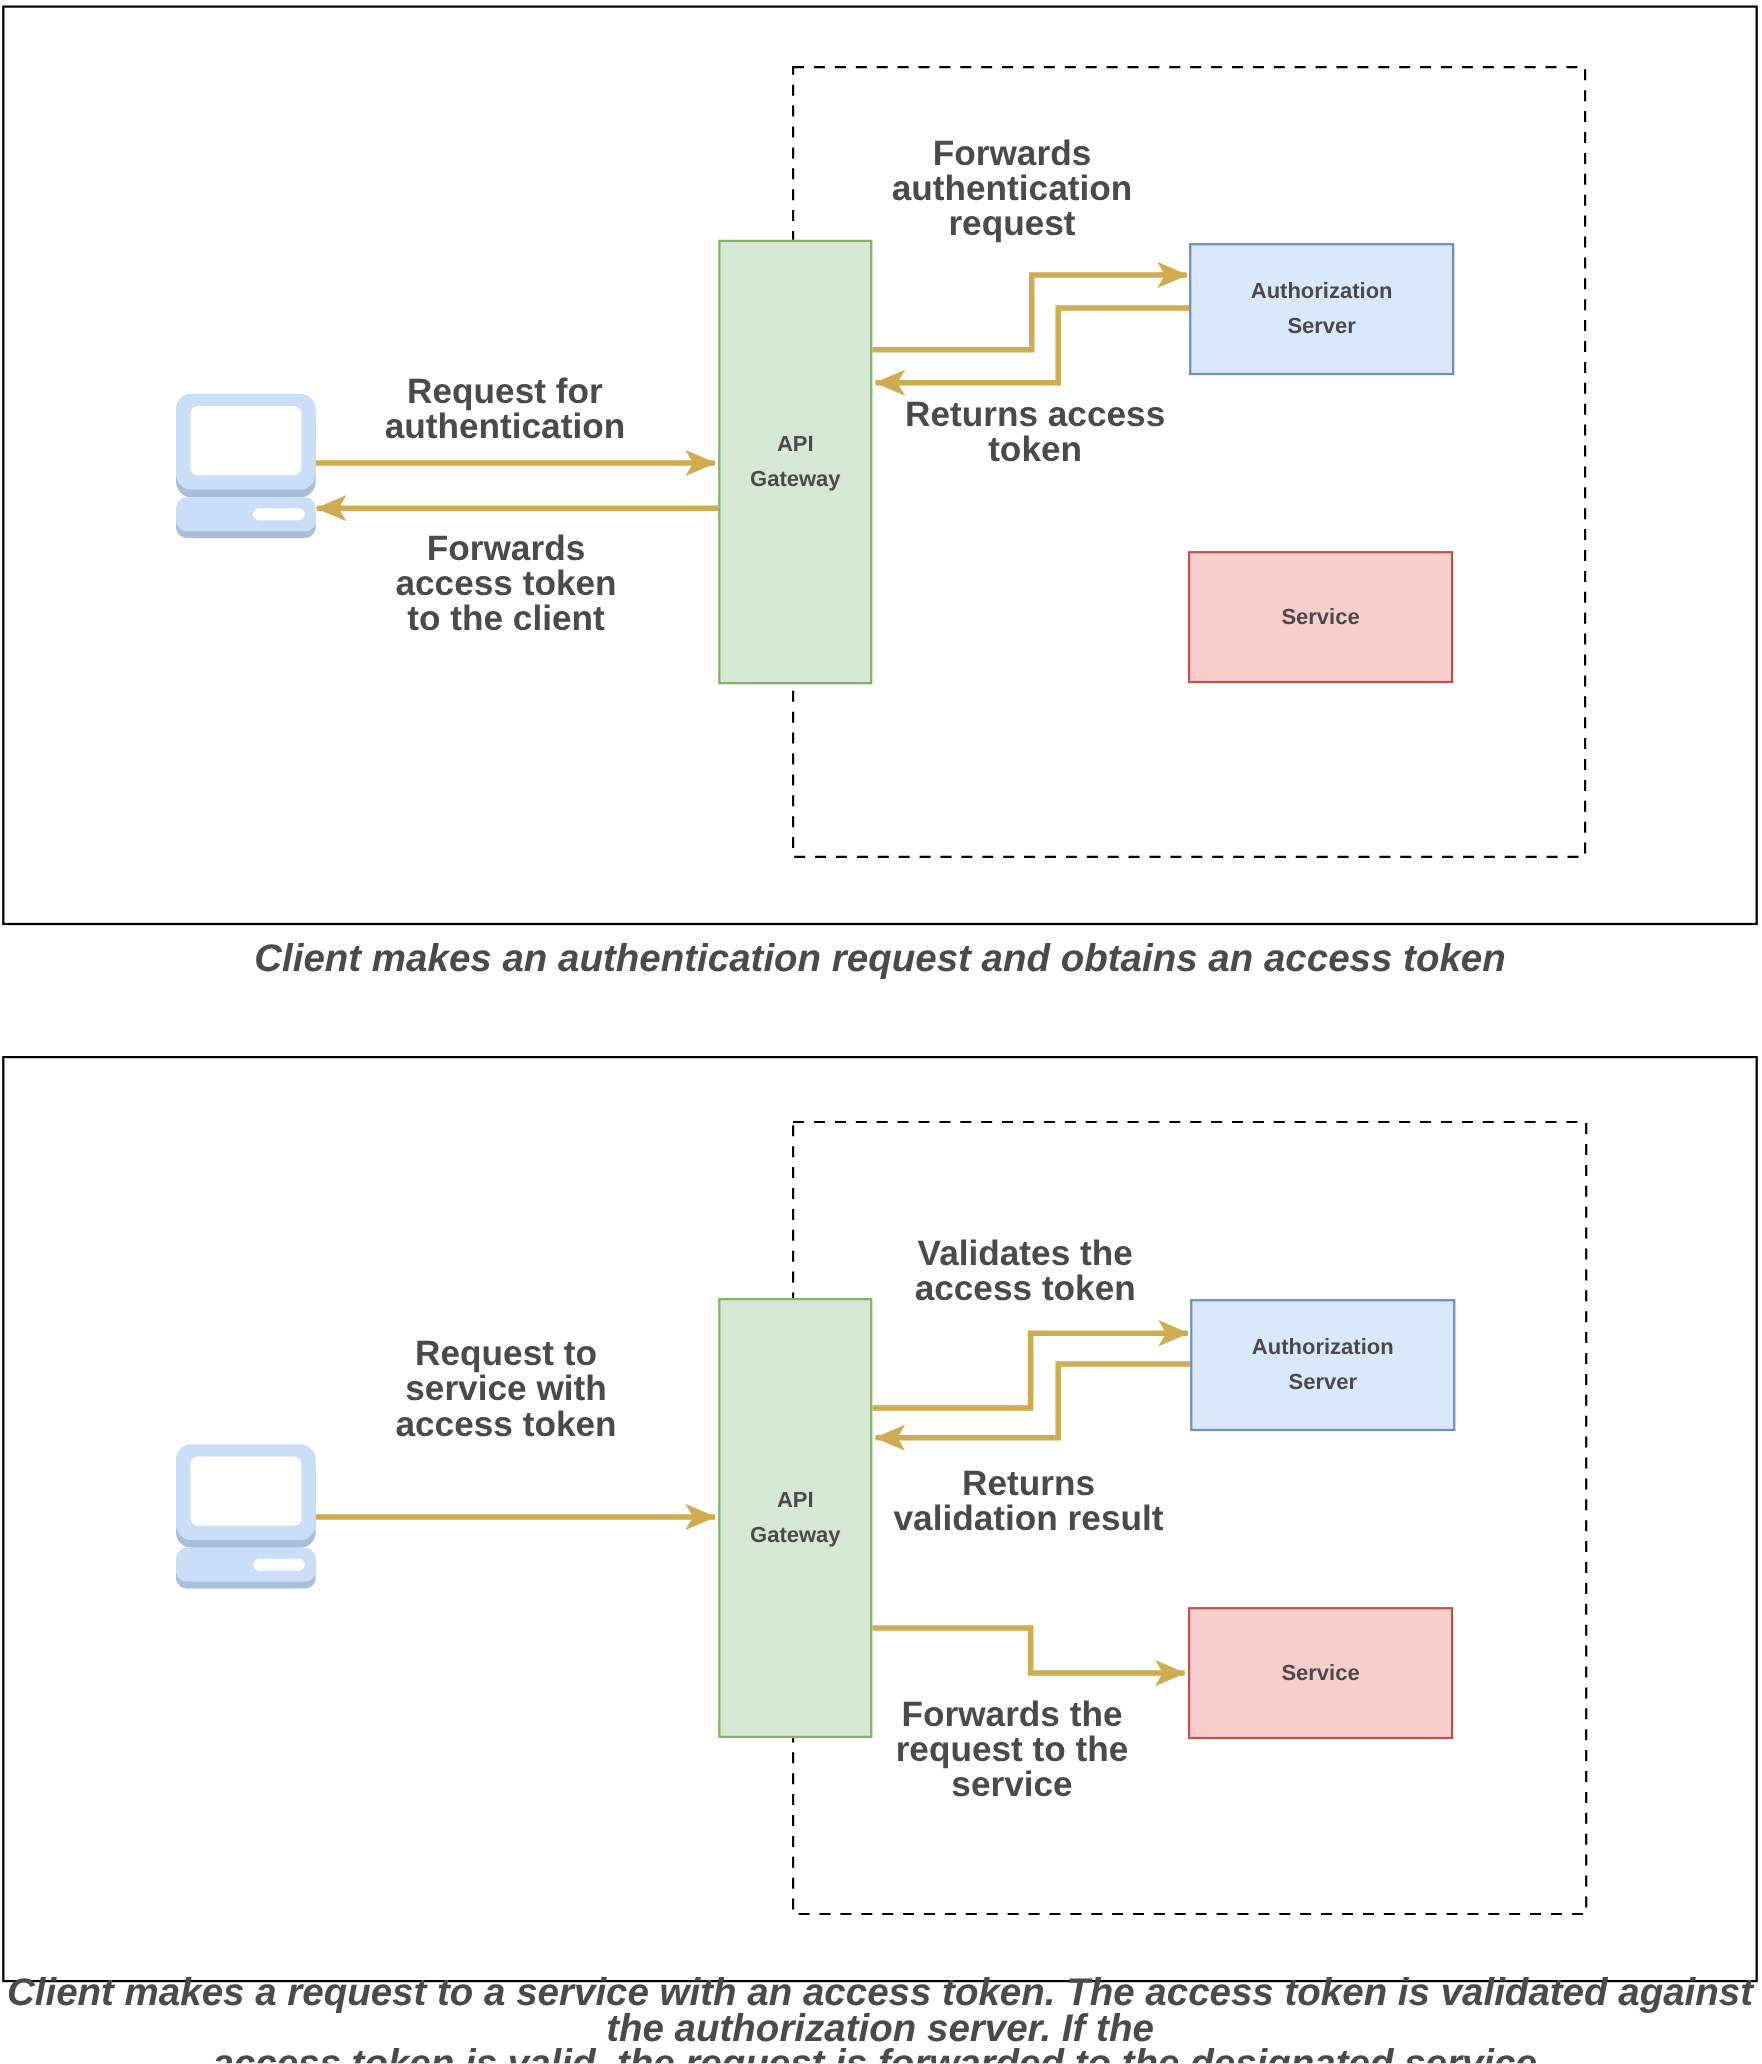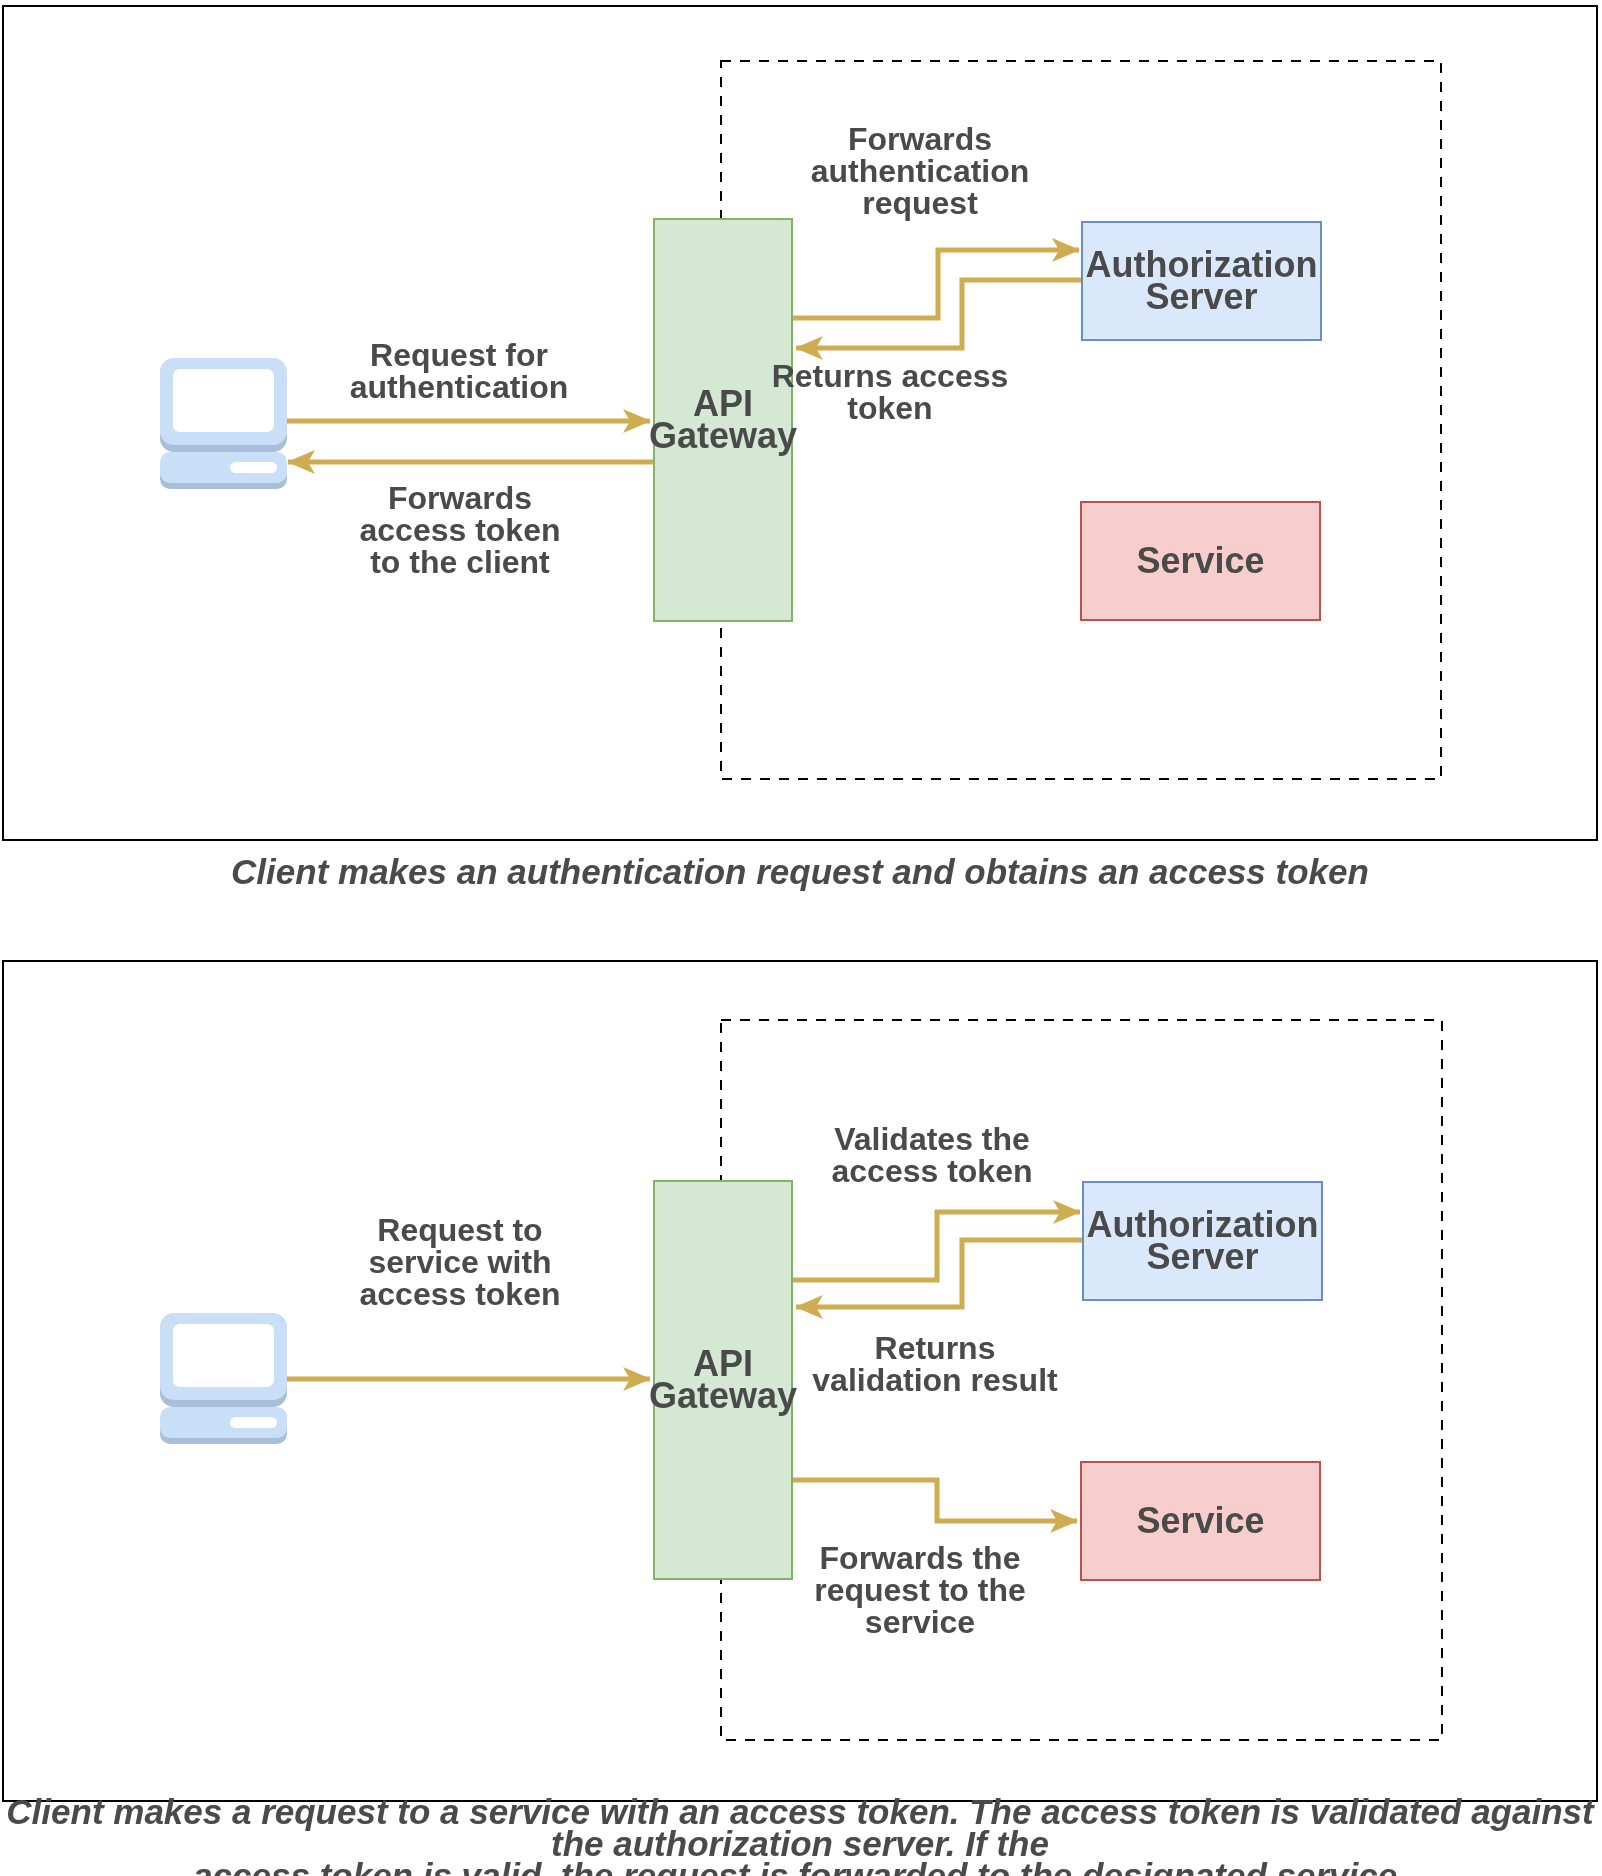--- a/index.html
+++ b/index.html
@@ -1,21 +1,21 @@
 <!DOCTYPE html>
 <html style="--arrow: #D0AC50; --green-fill: #D5E8D4; --green-stroke: #82B366; --blue-fill: #DAE8FC; --blue-stroke: #6C8EBF; --red-fill: #F8CECC; --red-stroke: #B85450; --text: #4A4A4A; --laptop: #C8DFF7; --laptop-shadow: #A9BFD9;"><head>
 <meta charset="utf-8">
 <style>
   html,body { margin:0; padding:0; background:#ffffff; }
   body { font-family:"Liberation Sans", sans-serif; }
   .canvas { position:relative; width:1602px; height:1876px; background:#fff; overflow:hidden; }
   .overlay { position:absolute; left:0; top:0; width:1602px; height:1876px; pointer-events:none; }
   .panel { position:absolute; border:2px solid #000; box-sizing:border-box; background:transparent; }
   .node { position:absolute; box-sizing:border-box; border:2px solid; display:flex; align-items:center; justify-content:center;
-          text-align:center; font-weight:bold; font-size:36px; line-height:32px; color:var(--text); white-space:pre-line; }
+          text-align:center; font-weight:bold; font-size:20px; line-height:32px; color:var(--text); white-space:pre-line; }
   .node.green { background:var(--green-fill); border-color:var(--green-stroke); }
   .node.blue  { background:var(--blue-fill);  border-color:var(--blue-stroke); }
   .node.red   { background:var(--red-fill);   border-color:var(--red-stroke); }
   .lbl { position:absolute; transform:translate(-50%,-50%); text-align:center; font-weight:bold; font-size:32px;
          line-height:32px; color:var(--text); white-space:pre-line; }
   .caption { position:absolute; transform:translate(-50%,-50%); text-align:center; font-weight:bold; font-style:italic;
              font-size:35px; line-height:32px; color:var(--text); white-space:pre-line; width:1590px; }
   .connector { fill:none; stroke:var(--arrow); stroke-width:5; }
   .ah { fill:var(--arrow); }
   .boundary { fill:none; stroke:#000; stroke-width:2; stroke-dasharray:10 9; }
@@ -74,21 +74,21 @@
   <div class="node red" style="left:1080px; top:501px; width:241px; height:120px;"><span>Service</span></div>
 
   <div class="lbl" style="left:459px; top:371px;">Request for
 authentication</div>
   <div class="lbl" style="left:460px; top:530px;">Forwards
 access token
 to the client</div>
   <div class="lbl" style="left:920px; top:171px;">Forwards
 authentication
 request</div>
-  <div class="lbl" style="left:890px; top:392px;">Returns access
+  <div class="lbl" style="left:941px; top:392px;">Returns access
 token</div>
 
   <div class="caption" style="left:800px; top:872px;">Client makes an authentication request and obtains an access token</div>
 
   <div class="laptop" style="left:160px; top:1313px;">
     <div class="lap-screen">
       <div class="lap-screen-inner"></div>
     </div>
     <div class="lap-base">
       <div class="lap-slot"></div>

